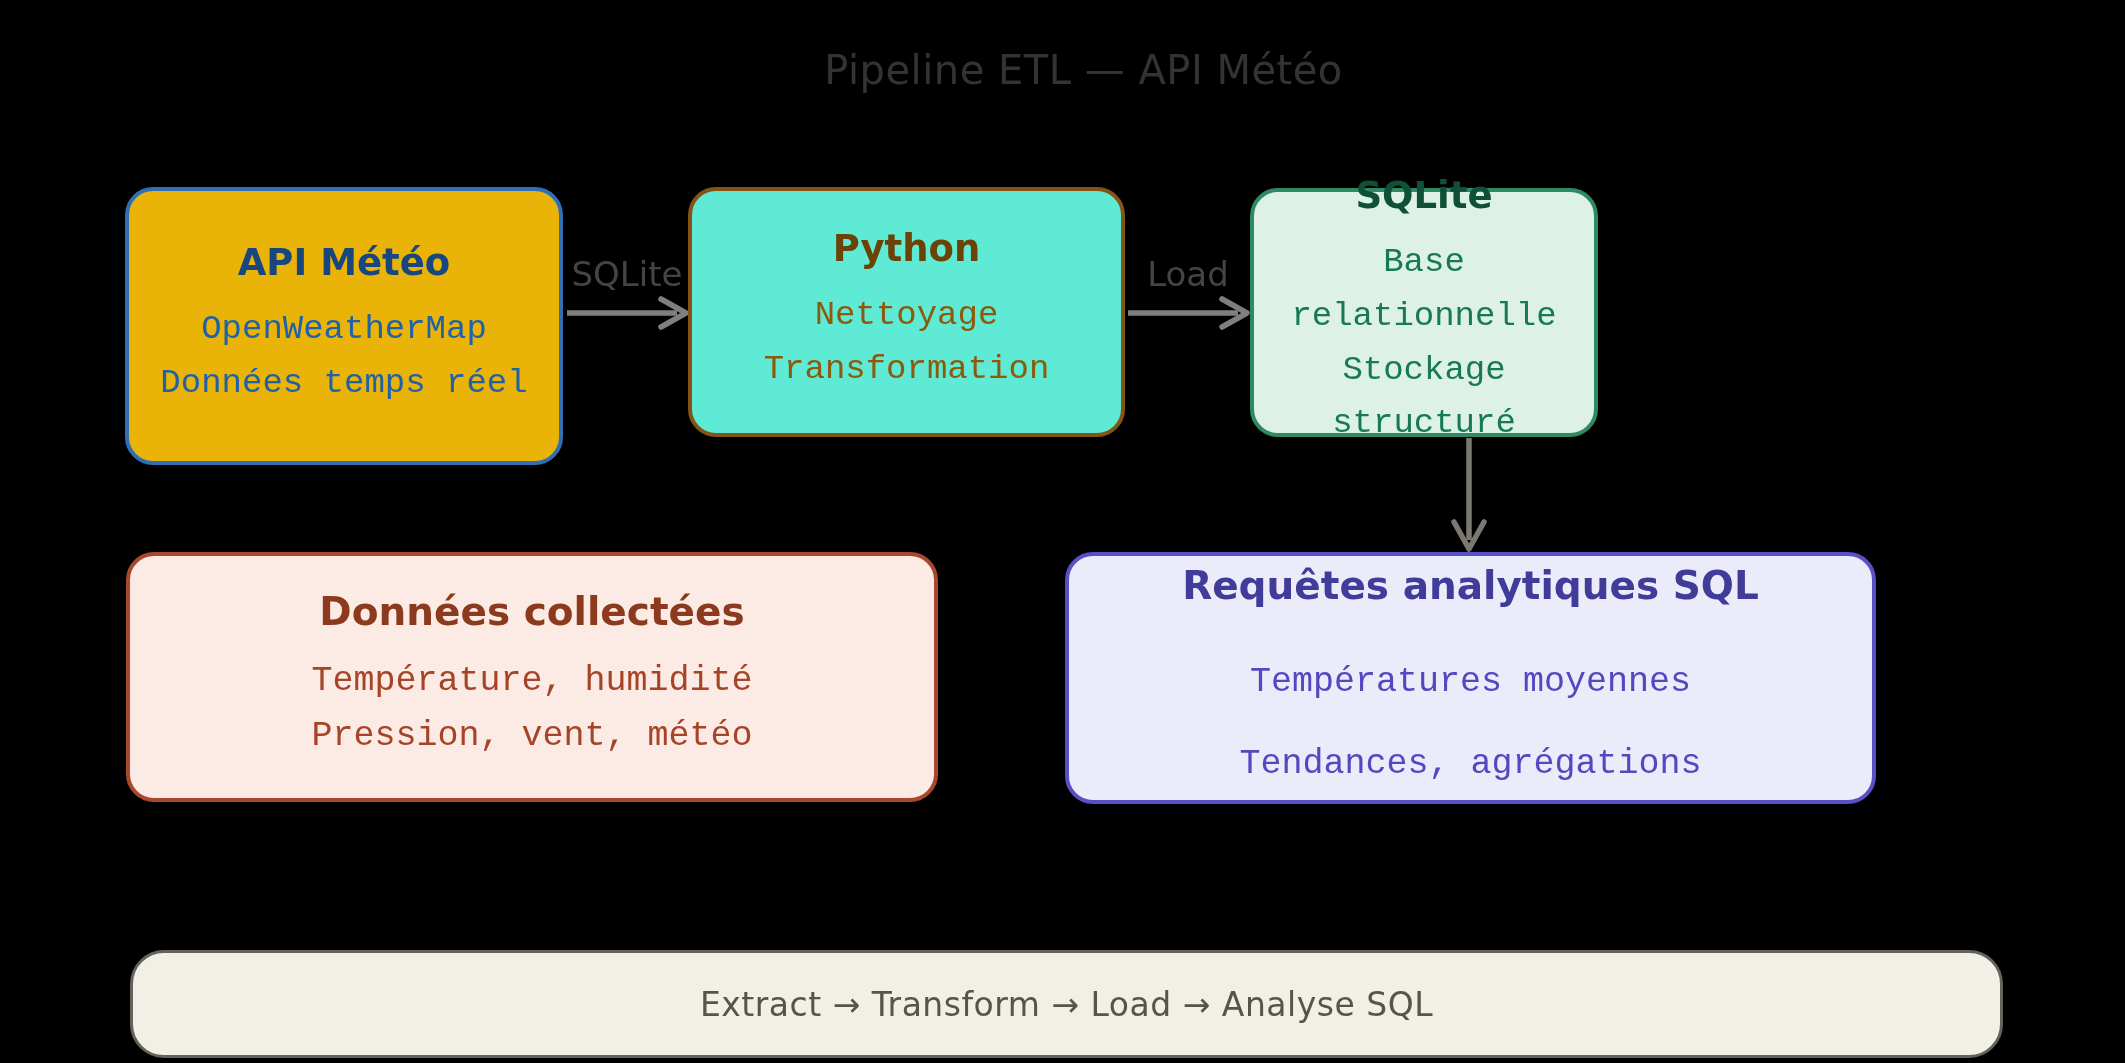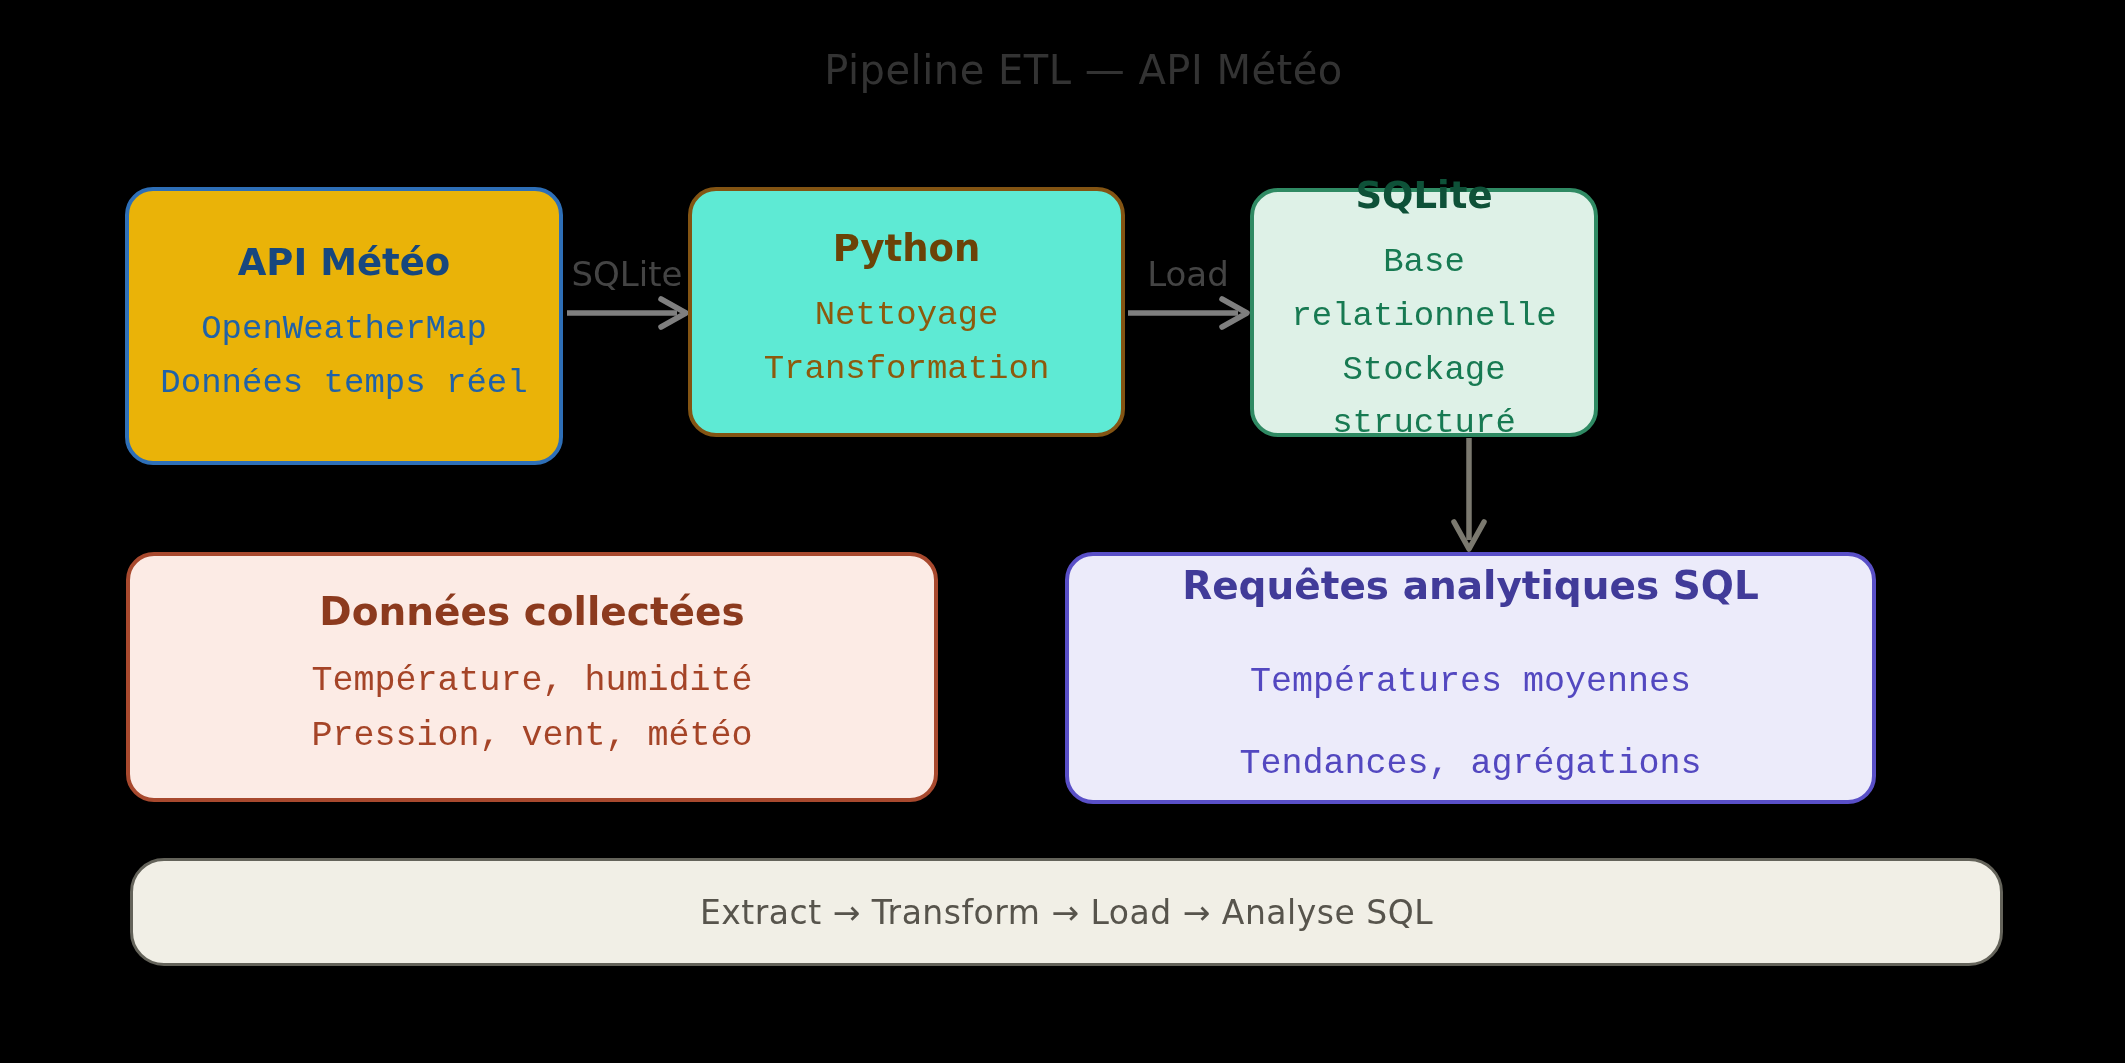--- a/index.html
+++ b/index.html
@@ -104,21 +104,21 @@
   .arrow-label--extract { left: 627px; }
   .arrow-label--load    { left: 1188px; }
   .arrow-svg { position: absolute; display: block; }
   .arrow-svg--extract { left: 565px;  top: 295px; }
   .arrow-svg--load    { left: 1126px; top: 295px; }
   .arrow-svg--down    { left: 1449px; top: 438px; }
 
   
   .footer-bar {
     position: absolute;
-    left: 130px; top: 858px;
+    left: 130px; top: 950px;
     width: 1873px; height: 108px;
     box-sizing: border-box;
     background: #f1efe6;
     border: 3px solid #64635a;
     border-radius: 34px;
     display: flex;
     align-items: center;
     justify-content: center;
   }
   .footer-text {

